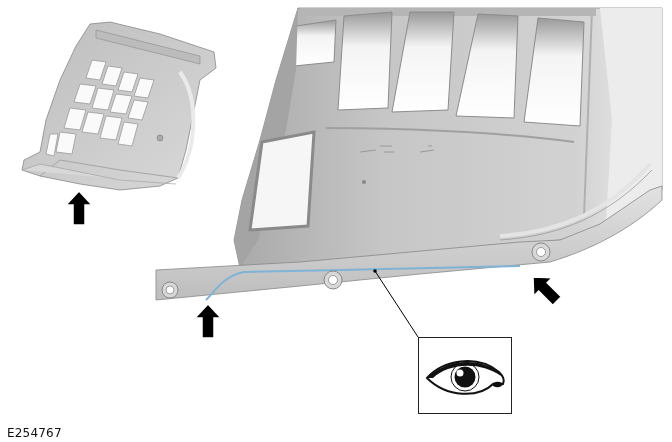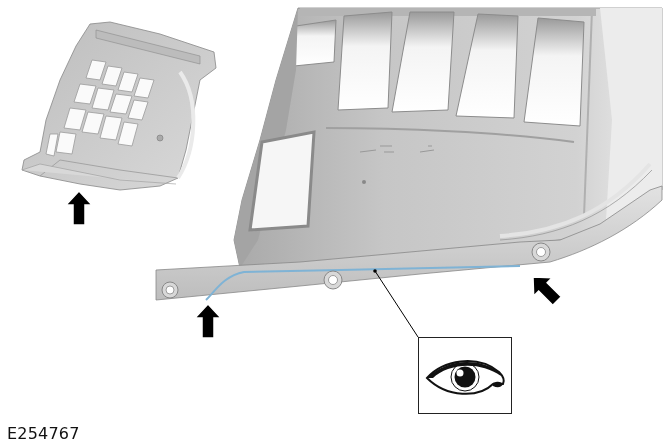--- a/index.html
+++ b/index.html
@@ -1,18 +1,18 @@
 <!DOCTYPE html>
 <html><head>
 <meta charset="utf-8">
 <style>
   html,body{margin:0;padding:0;background:#ffffff;}
   body{width:672px;height:442px;position:relative;overflow:hidden;font-family:"Liberation Sans",sans-serif;}
   #diagram{position:absolute;left:0;top:0;width:672px;height:442px;}
-  .figure-id{position:absolute;left:7px;top:428px;font-size:16px;color:#111;font-family:"DejaVu Sans",sans-serif;letter-spacing:0.2px;line-height:11px;}
+  .figure-id{position:absolute;left:7px;top:428px;font-size:12px;color:#111;font-family:"DejaVu Sans",sans-serif;letter-spacing:0.2px;line-height:11px;}
   .eye-box{position:absolute;left:418px;top:337px;width:94px;height:77px;border:1px solid #222;background:#fff;box-sizing:border-box;}
 </style>
 </head>
 <body>
 
 <svg id="diagram" viewBox="0 0 672 442" xmlns="http://www.w3.org/2000/svg">
   <defs>
     <linearGradient id="gBody" x1="0" y1="0" x2="1" y2="0">
       <stop offset="0" stop-color="#a9a9a9"></stop>
       <stop offset="0.35" stop-color="#c6c6c6"></stop>

